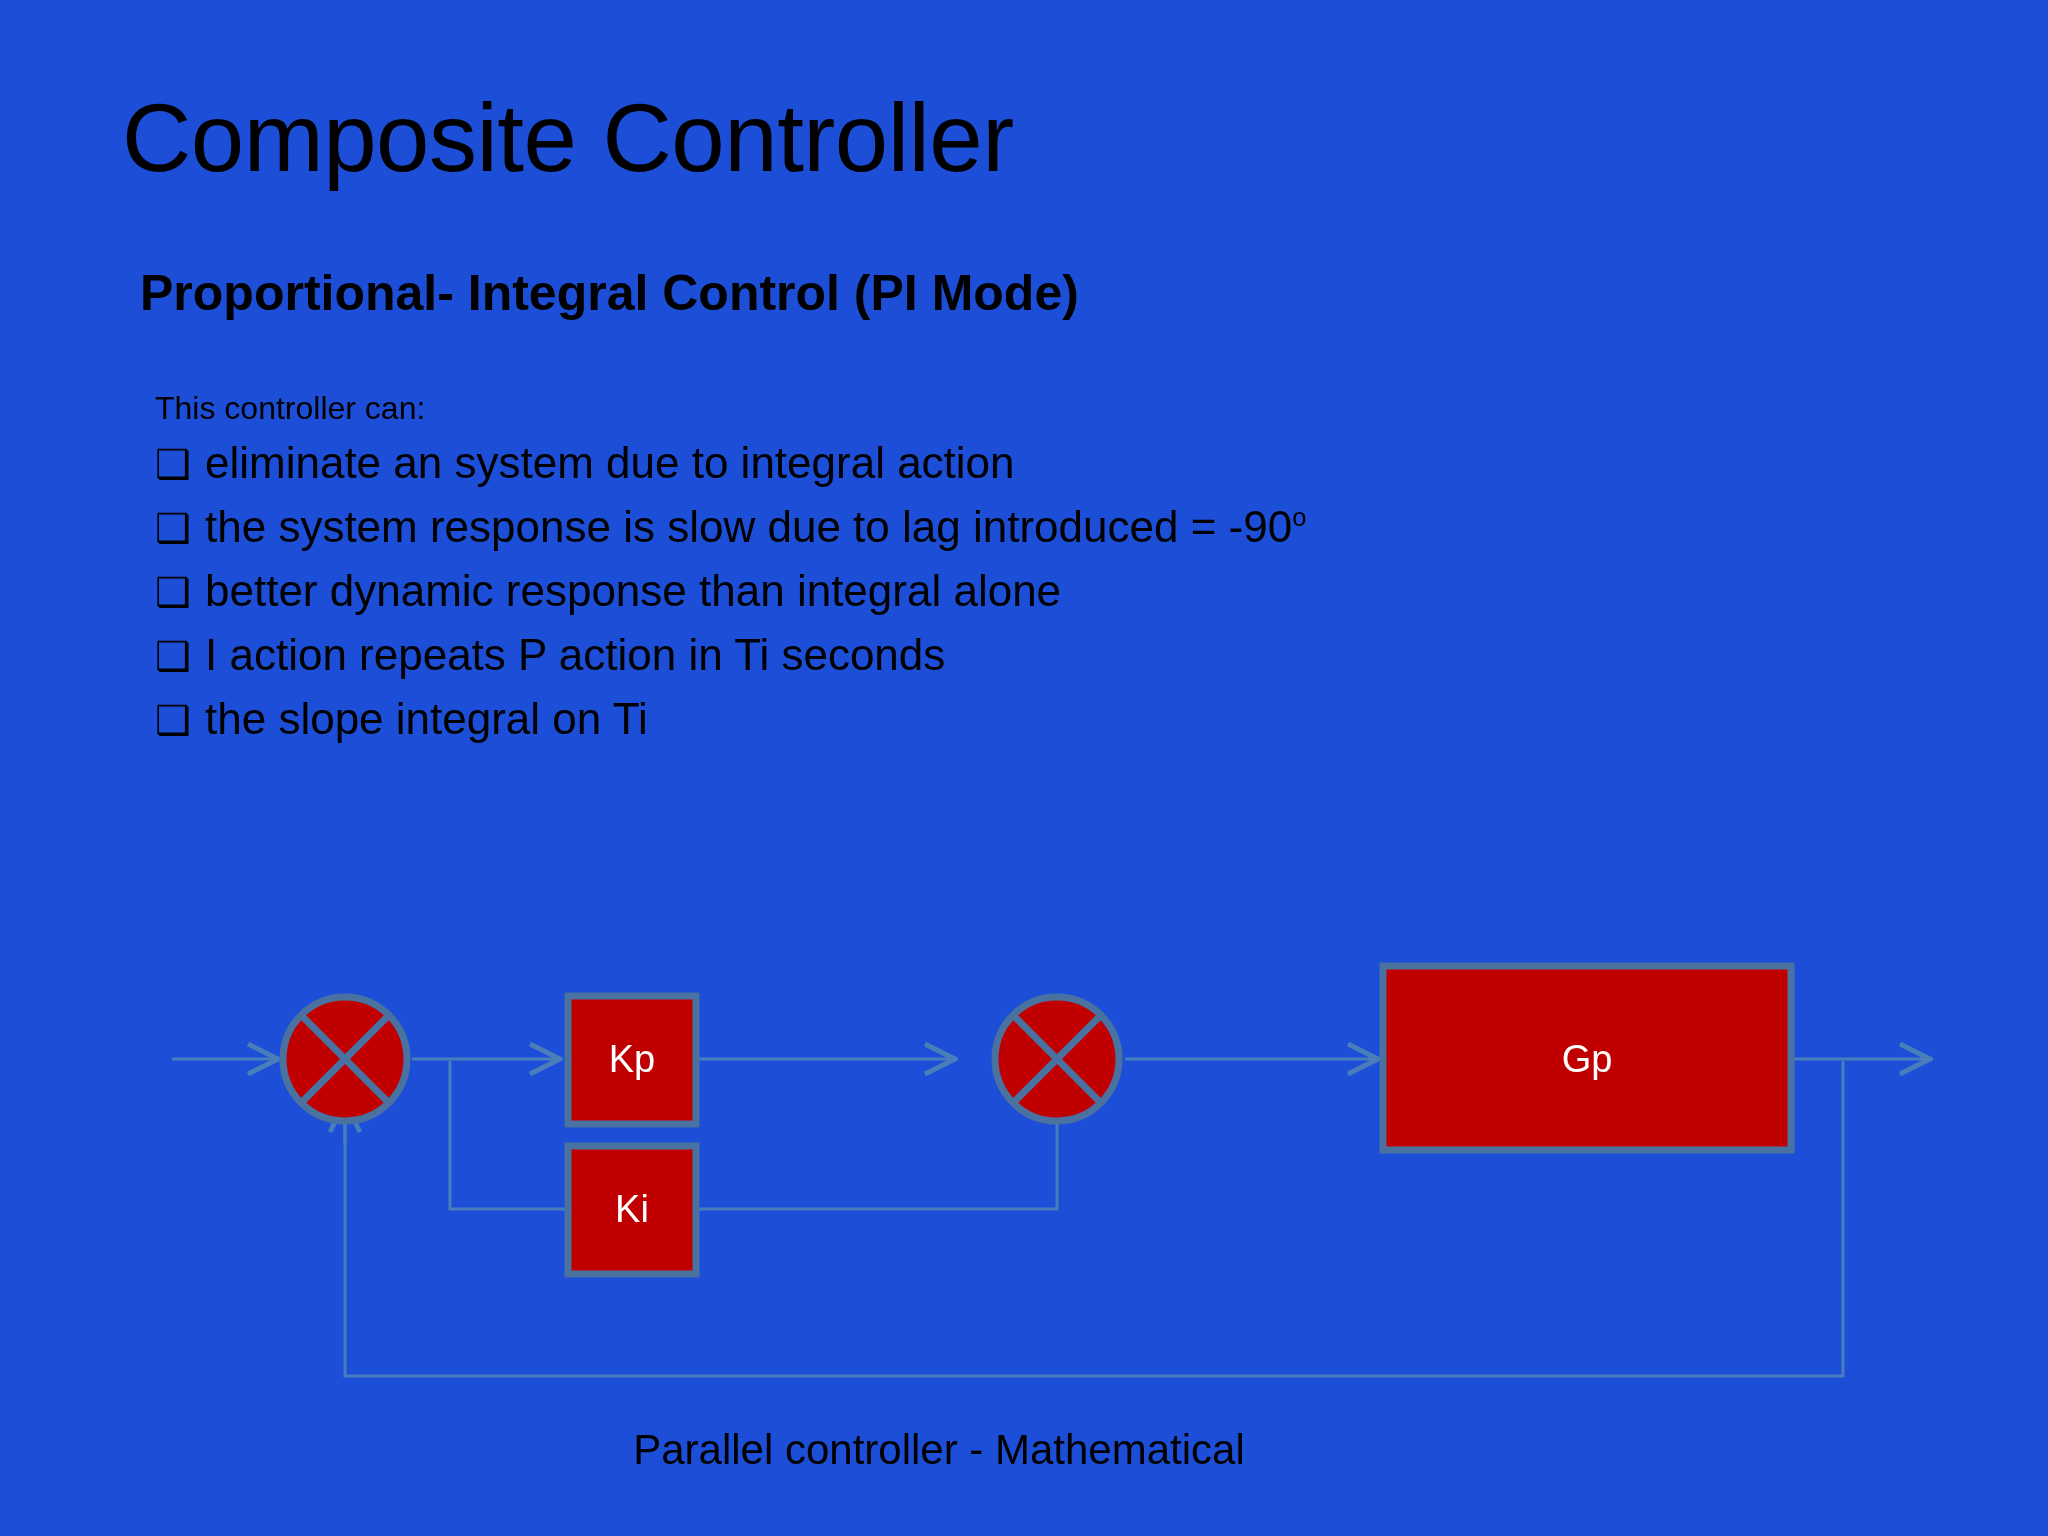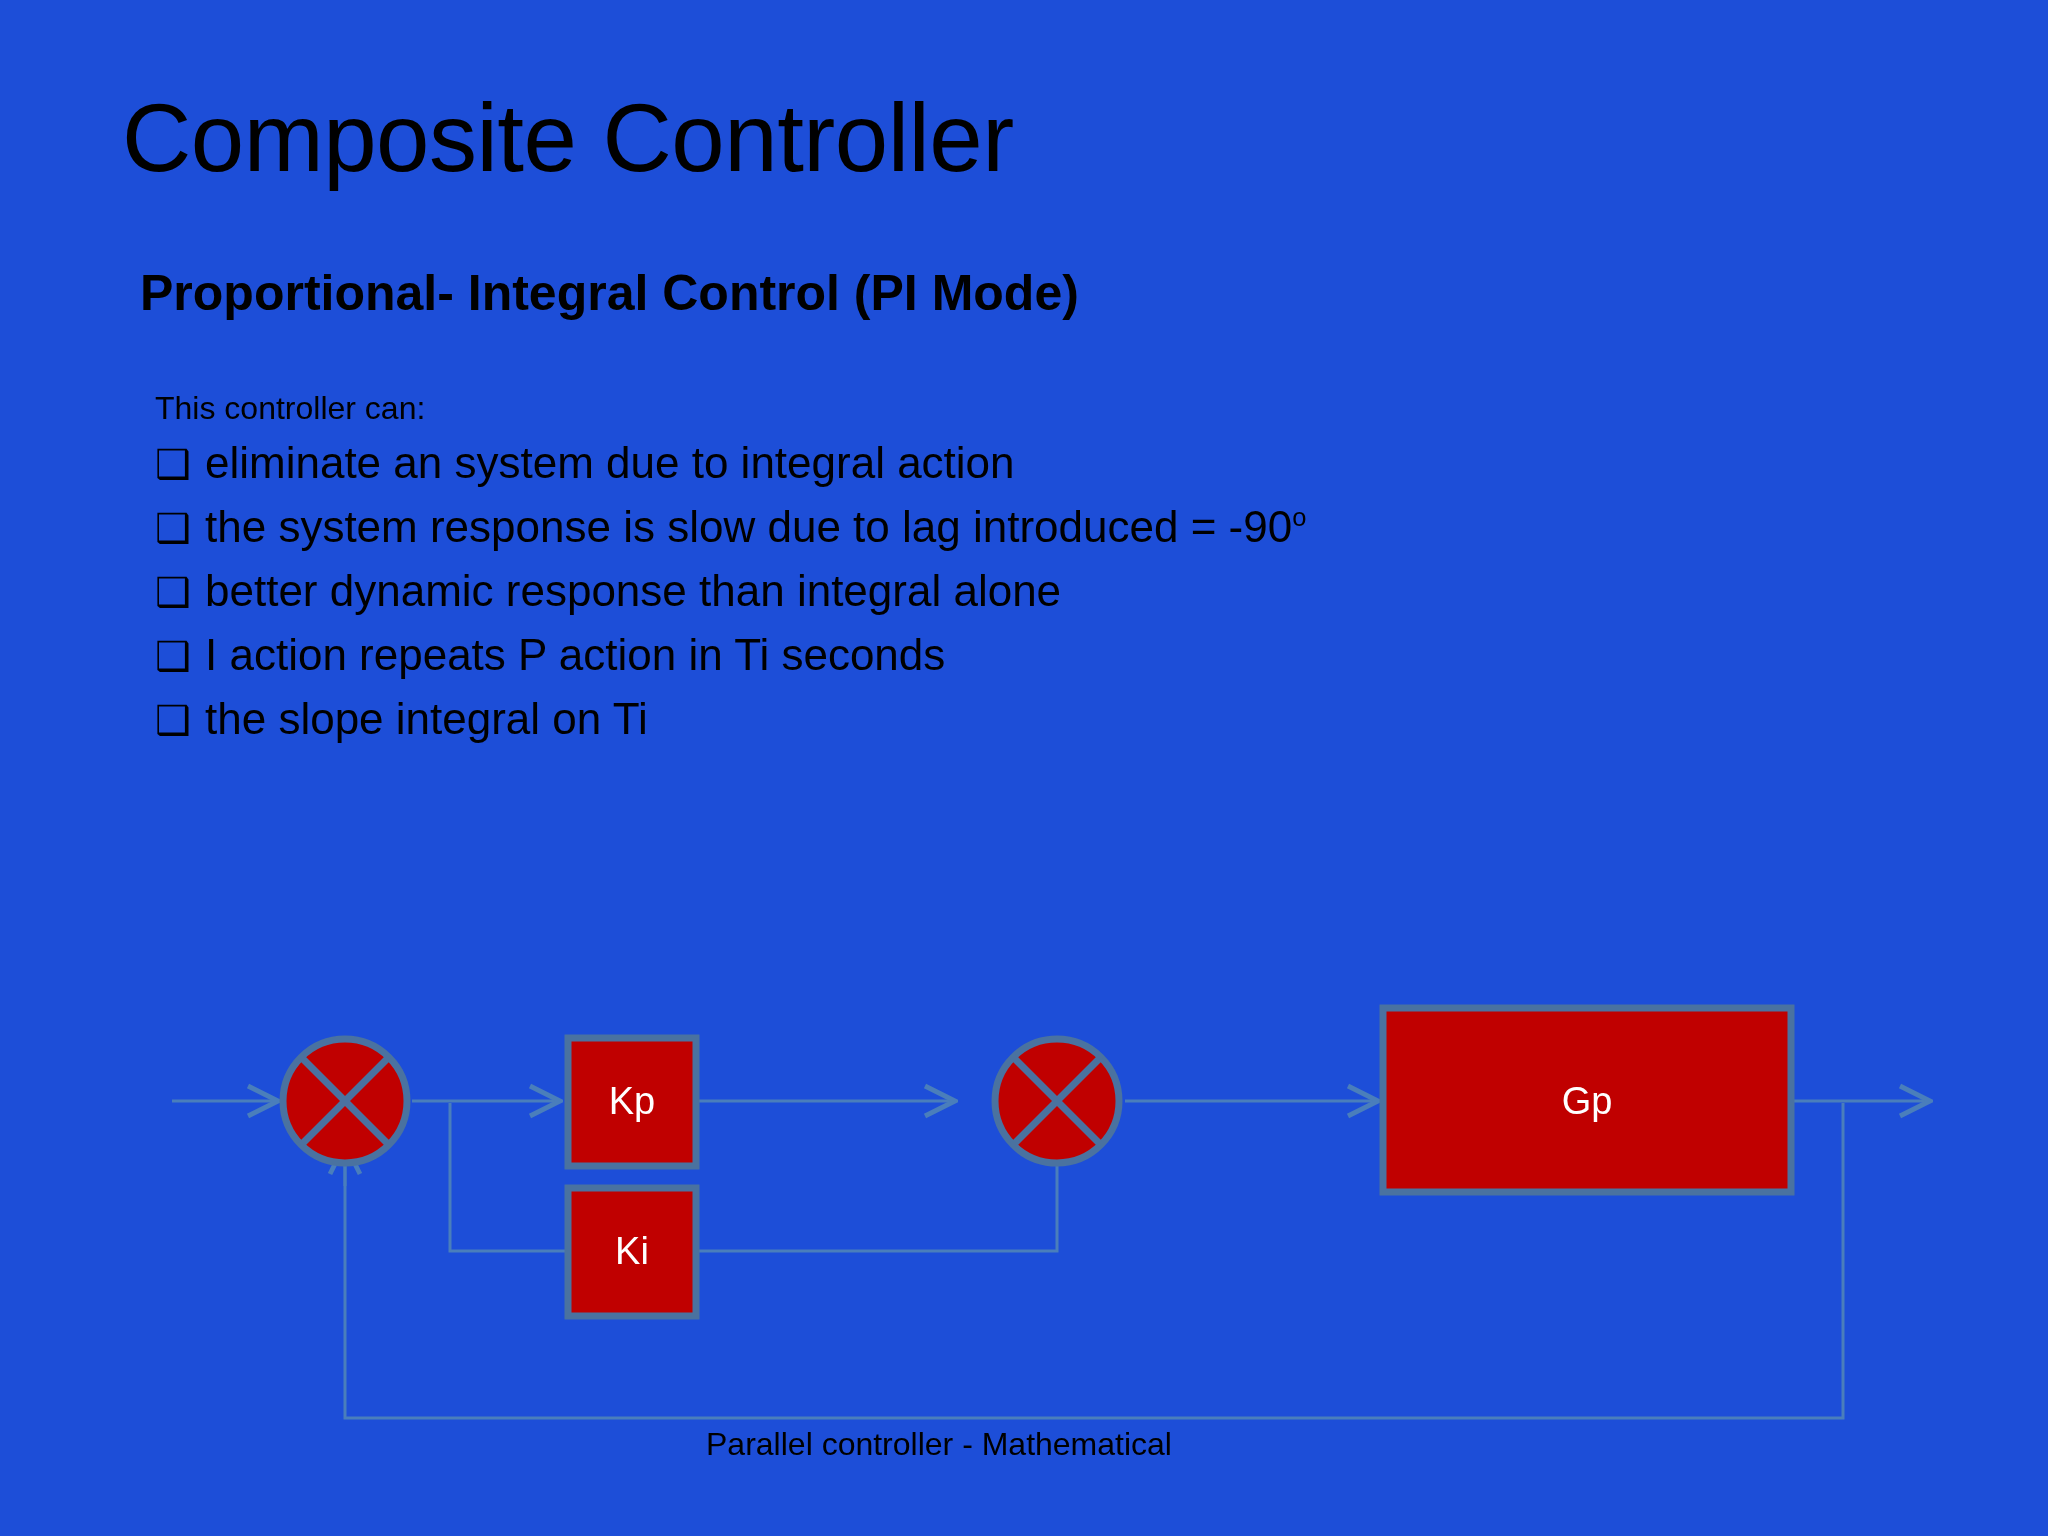--- a/index.html
+++ b/index.html
@@ -80,42 +80,42 @@
   .bullet-text sup {
     font-size: 0.58em;
     vertical-align: super;
     line-height: 0;
   }
 
   
   #diagram {
     position: absolute;
     left: 0;
-    top: 966px;
+    top: 924px;
     width: 2048px;
     height: 520px;
   }
   #diagram svg {
     display: block;
   }
 
   .blk-label {
     font-family: "Liberation Sans", sans-serif;
     font-size: 38px;
     fill: #ffffff;
   }
 
   
   .diagram-caption {
     position: absolute;
     left: 0;
     top: 1425px;
     width: 2048px;
     text-align: center;
-    font-size: 32px;
+    font-size: 42px;
     line-height: 1.2;
     color: #000000;
   }
   .diagram-caption span { display: inline-block; transform: translateX(-85px); }
 </style>
 </head>
 <body>
 
 <div id="slide">
 

